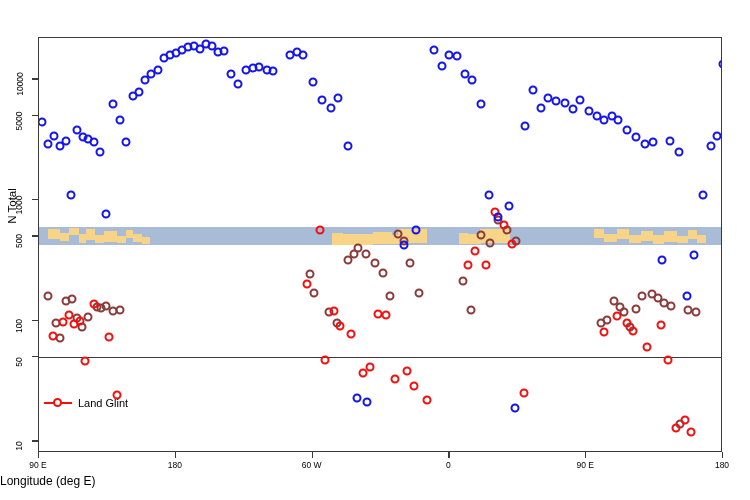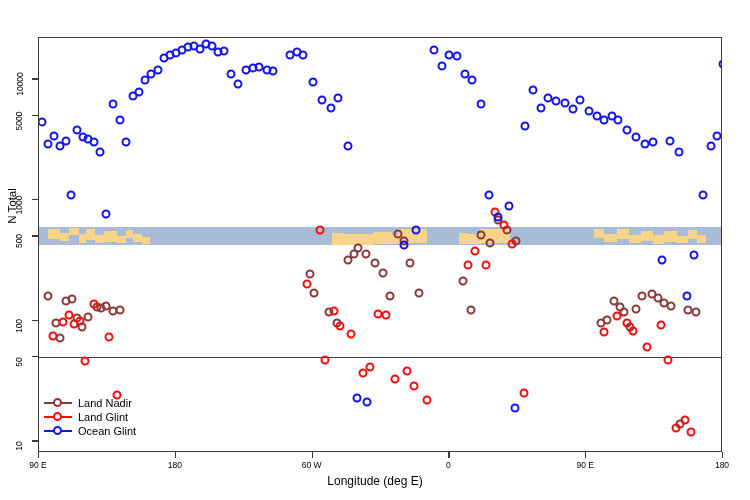--- a/index.html
+++ b/index.html
@@ -128,21 +128,21 @@
     color: #000000;
     text-align: center;
     width: 40px;
     white-space: nowrap;
   }
   #xlabel {
     position: absolute;
     left: 0;
     top: 474px;
     width: 750px;
-    text-align: center;
+    text-align: left;
     font-size: 12px;
     color: #000000;
   }
   
   #legend {
     position: absolute;
     left: 44px;
     top: 396px;
     width: 120px;
   }
@@ -439,34 +439,20 @@
       <div class="xtick-line" style="left: 585.2px;"></div>
       <div class="xtick-label" style="left: 565.2px;">90 E</div>
       <div class="xtick-line" style="left: 722px;"></div>
       <div class="xtick-label" style="left: 702px;">180</div>
     </div>
   <div id="xlabel">Longitude (deg E)</div>
 
   <div id="legend">
     <div class="legend-row">
       <span class="legend-sym">
-        <span class="lseg" style="background:#8b3a3a"></span>
-        <span class="lcirc" style="border-color:#8b3a3a"></span>
-      </span>
-      <span class="legend-text">Land Nadir</span>
-    </div>
-    <div class="legend-row">
-      <span class="legend-sym">
         <span class="lseg" style="background:#f60d0d"></span>
         <span class="lcirc" style="border-color:#f60d0d"></span>
       </span>
       <span class="legend-text">Land Glint</span>
     </div>
-    <div class="legend-row">
-      <span class="legend-sym">
-        <span class="lseg" style="background:#1414ec"></span>
-        <span class="lcirc" style="border-color:#1414ec"></span>
-      </span>
-      <span class="legend-text">Ocean Glint</span>
-    </div>
   </div>
 
 </div>
 
 </body></html>

